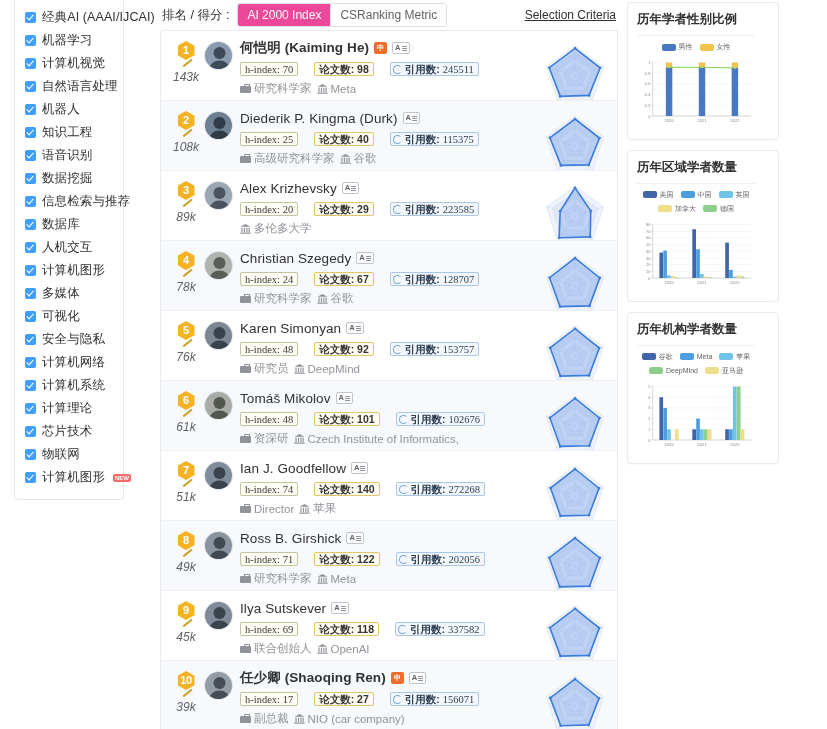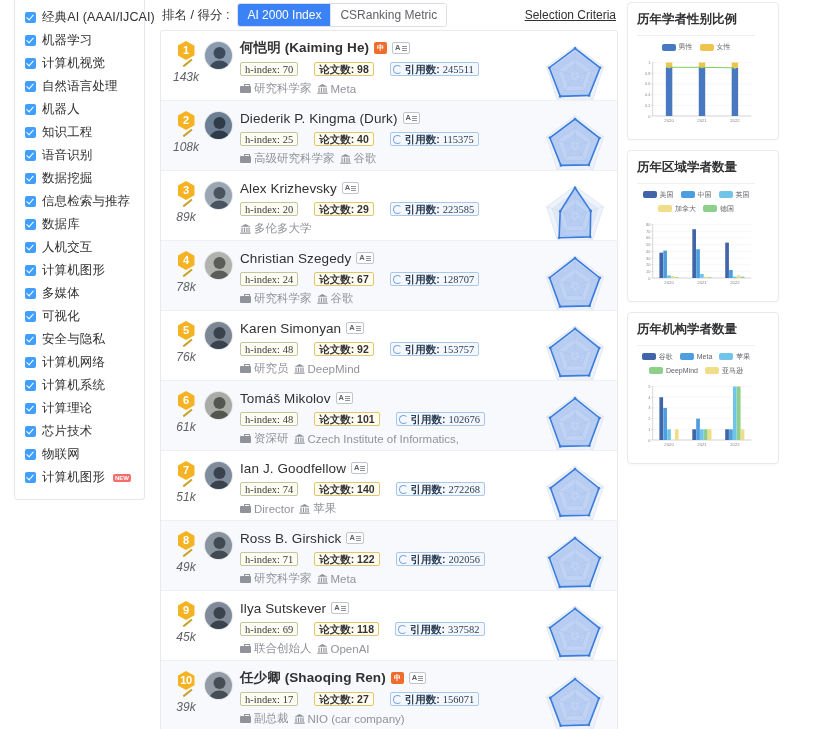--- a/index.html
+++ b/index.html
@@ -7,21 +7,21 @@
     margin: 0; padding: 0;
     width: 827px; height: 729px;
     background: #ffffff;
     font-family: "Liberation Sans", "DejaVu Sans", sans-serif;
     overflow: hidden;
   }
   .page { position: relative; width: 827px; height: 729px; background:#fff; }
 
   
   .sidebar {
-    position: absolute; left: 14px; top: 0px; width: 131px;
+    position: absolute; left: 14px; top: 0px; width: 110px;
     background:#fff; border:1px solid #e4e7ed; border-top:none;
     border-radius: 0 0 4px 4px;
     padding: 6px 0 10px 0;
   }
   .side-item {
     display:flex; align-items:center; gap:6px;
     padding: 3px 6px 3px 10px; cursor:pointer; position:relative;
   }
   .cb {
     width:11px; height:11px; border-radius:2px; background:#409eff;
@@ -49,21 +49,21 @@
     display:flex; align-items:center; height:30px; gap:8px; padding-left:2px;
   }
   .toolbar-label { font-size:12.5px; color:#303133; white-space:nowrap; }
   .seg { display:flex; border:1px solid #dcdfe6; border-radius:3px; overflow:hidden; }
   .seg button {
     border:none; background:#fff; font-family:inherit;
     font-size:12px; padding:4px 9px; color:#606266; cursor:pointer;
     white-space:nowrap;
   }
   .seg button + button { border-left:1px solid #dcdfe6; }
-  .seg button.active { background:#3b82f6; color:#fff; }
+  .seg button.active { background:#ec4899; color:#fff; }
   .criteria {
     margin-left:auto; margin-right:2px; font-size:12px; color:#303133;
     text-decoration: underline; cursor:pointer; white-space:nowrap;
   }
 
   .list {
     border:1px solid #e8eaed; border-radius:3px; background:#fff;
     overflow:hidden;
   }
   .row {

